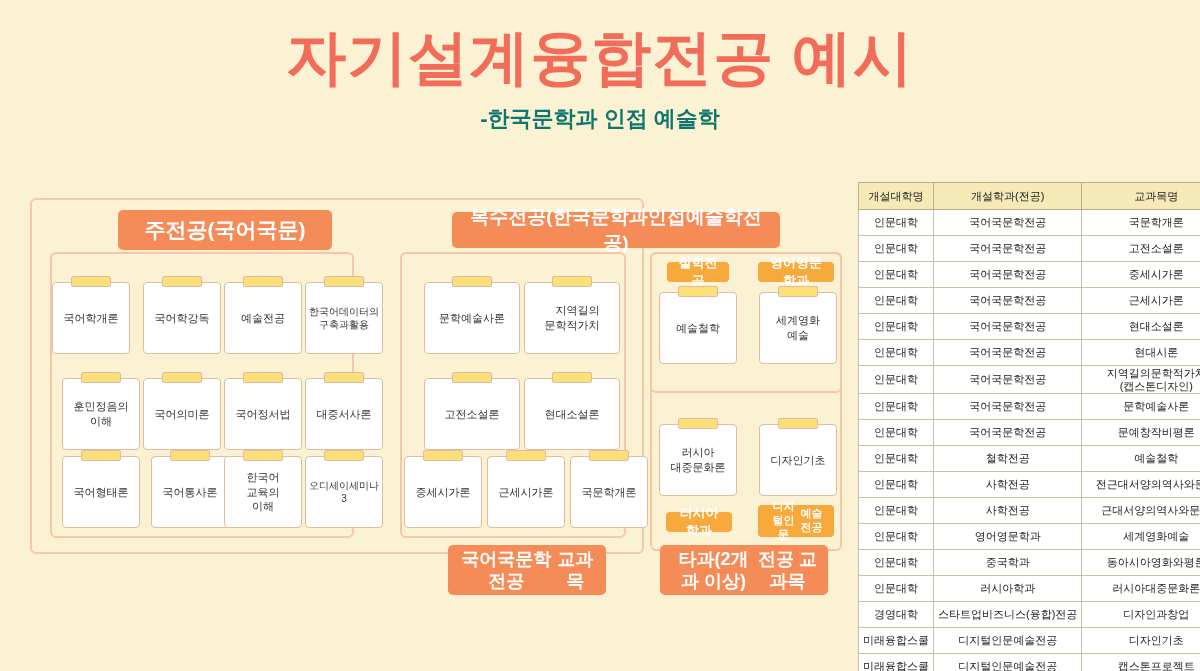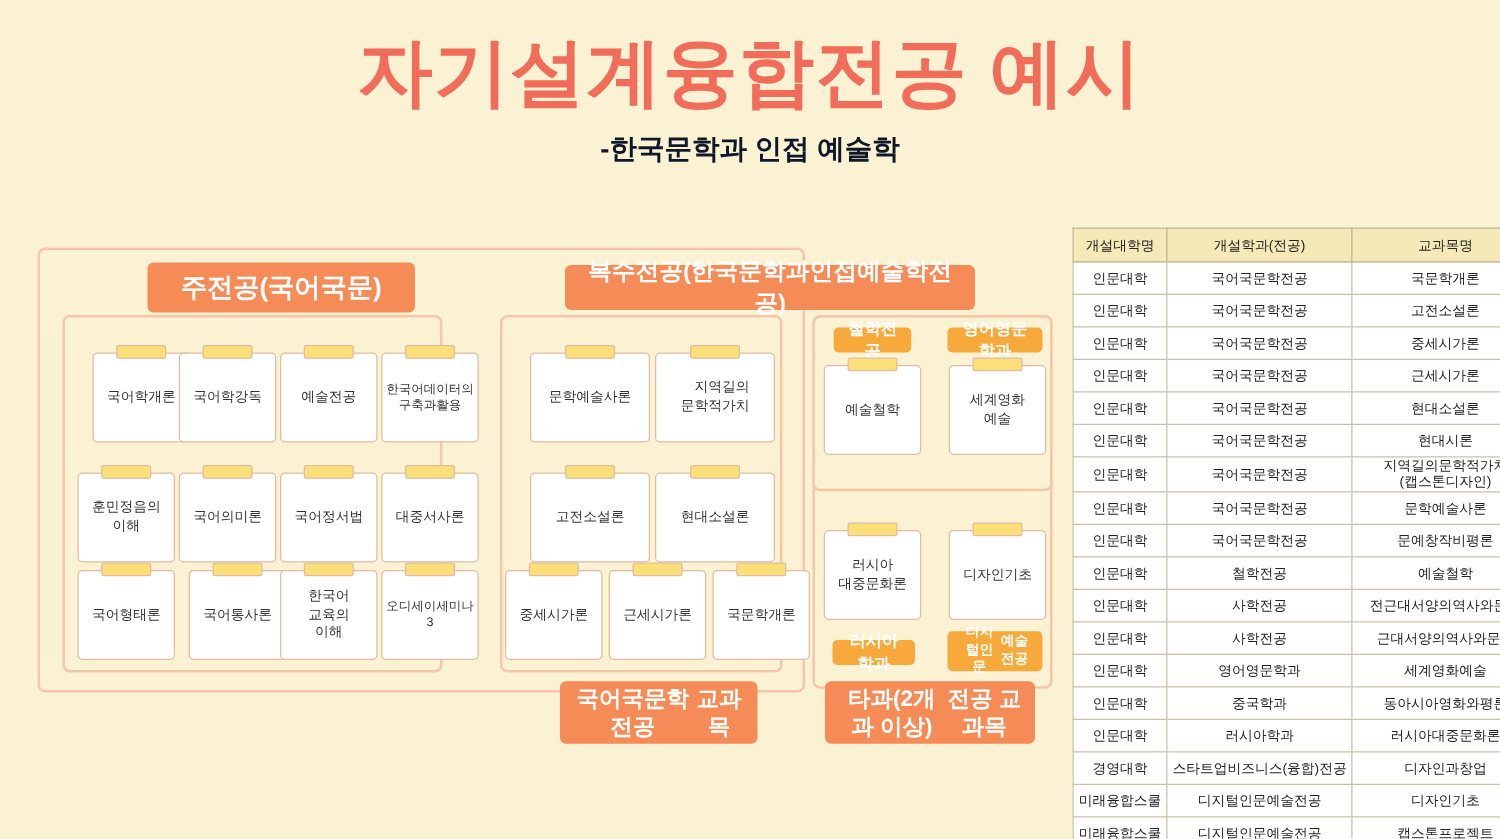--- a/index.html
+++ b/index.html
@@ -35,21 +35,21 @@
     line-height: 1.05;
   }
   .subtitle {
     position: absolute;
     left: 0;
     top: 104px;
     width: 1200px;
     text-align: center;
     font-size: 22px;
     font-weight: bold;
-    color: #0f172a;
+    color: #0f766e;
   }
 
   
   .frame {
     position: absolute;
     border: 2px solid #f7c6a8;
     border-radius: 6px;
     background: transparent;
   }
   .frame-inner {
@@ -185,21 +185,21 @@
   <div class="grp-label footer" style="left:448px; top:545px; width:158px; height:50px;">
     <span>국어국문학전공</span>
     <span>교과목</span>
   </div>
 
   <div class="grp-label footer" style="left:660px; top:545px; width:168px; height:50px;">
     <span>타과(2개과 이상)</span>
     <span>전공 교과목</span>
   </div>
 
-  <div class="card" style="left:74px; top:282px;align-items:center;">
+  <div class="card" style="left:52px; top:282px;align-items:center;">
     <span class="tab"></span>
     <span>국어학개론</span>
   </div>
   <div class="card" style="left:143px; top:282px;">
     <span class="tab"></span>
     <span>국어학강독</span>
   </div>
   <div class="card" style="left:224px; top:282px;">
     <span class="tab"></span>
     <span>예술전공</span>

